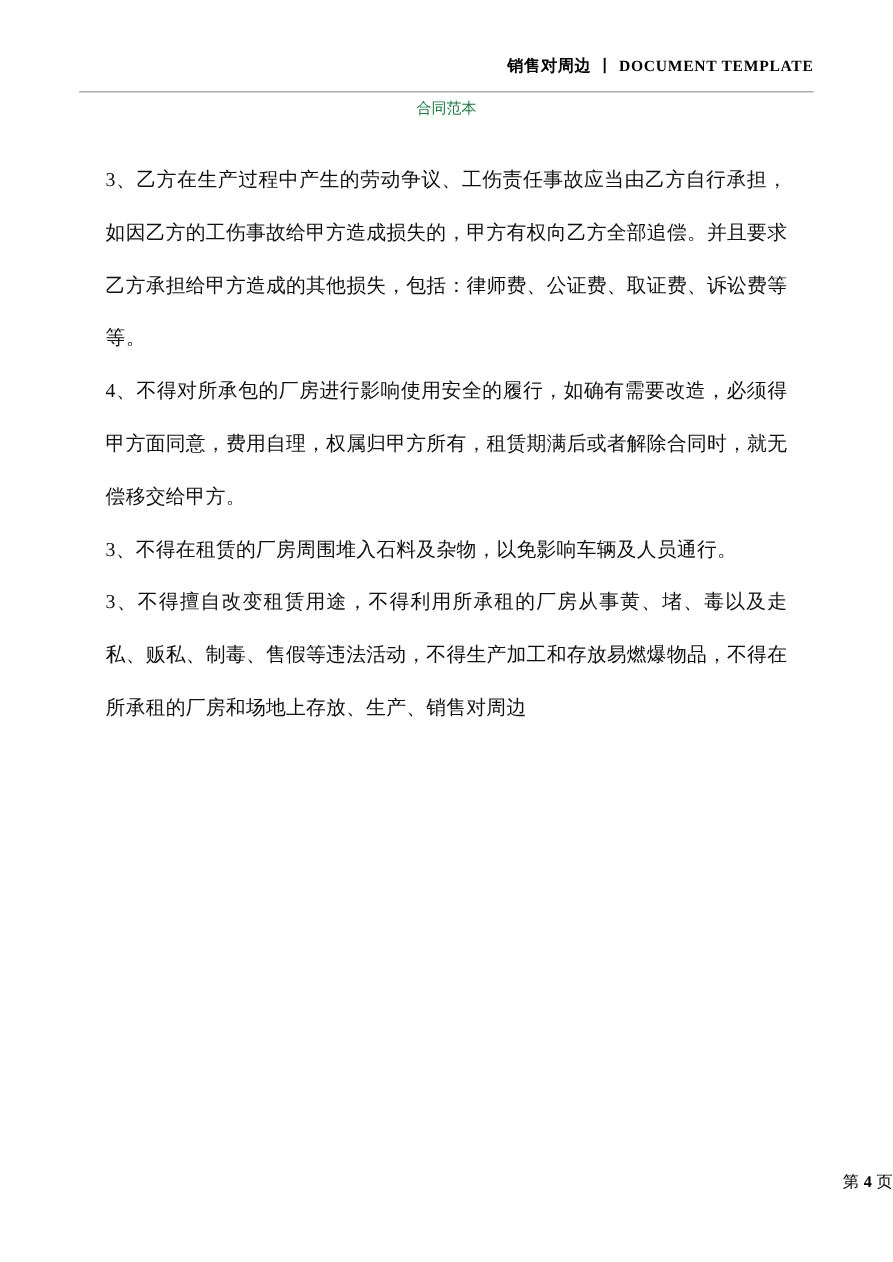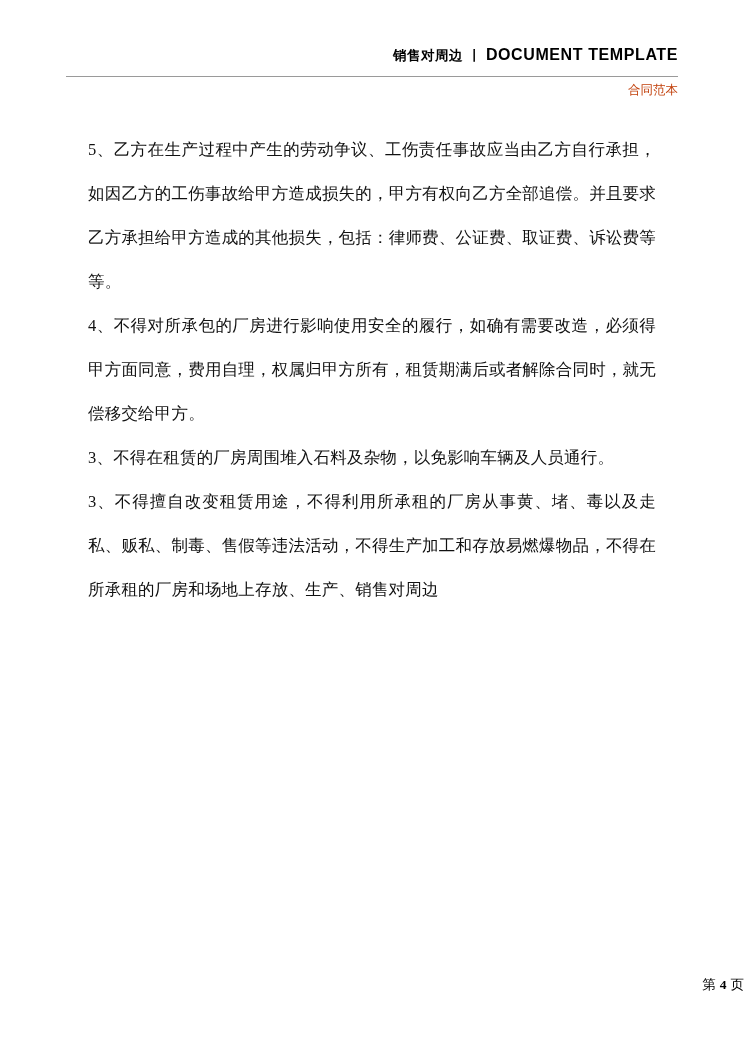--- a/index.html
+++ b/index.html
@@ -39,42 +39,42 @@
     color: #000;
     display: inline-block;
   }
   .header-sep {
     display: inline-block;
     padding: 0 5px;
     font-size: 13px;
     font-weight: bold;
   }
   .header-en {
-    font-family: Liberation Sans, sans-serif;
-    font-size: 16px;
+    font-family: Liberation Serif, serif;
+    font-size: 13px;
     font-weight: bold;
     letter-spacing: 0.6px;
   }
   .header-rule {
     position: absolute;
     top: 76px;
     left: 66px;
     right: 66px;
     border-top: 1px solid #9a9a9a;
     height: 0;
   }
   .subheader {
     position: absolute;
     top: 82px;
     left: 66px;
     right: 66px;
-    text-align: right;
+    text-align: center;
     font-size: 12.5px;
     font-family: "Liberation Serif", "DejaVu Serif", serif;
-    color: #c2410c;
+    color: #15803d;
   }
 
   
   .content {
     position: absolute;
     top: 128px;
     left: 88px;
     width: 568px;
   }
   .para {
@@ -113,21 +113,21 @@
 
   <div class="header">
     <span class="header-title">销售对周边</span><span class="header-sep">丨</span><span class="header-en">DOCUMENT TEMPLATE</span>
   </div>
 
   <div class="header-rule"></div>
 
   <div class="subheader">合同范本</div>
 
   <div class="content">
-    <p class="para">5、乙方在生产过程中产生的劳动争议、工伤责任事故应当由乙方自行承担，如因乙方的工伤事故给甲方造成损失的，甲方有权向乙方全部追偿。并且要求乙方承担给甲方造成的其他损失，包括：律师费、公证费、取证费、诉讼费等等。</p>
+    <p class="para">3、乙方在生产过程中产生的劳动争议、工伤责任事故应当由乙方自行承担，如因乙方的工伤事故给甲方造成损失的，甲方有权向乙方全部追偿。并且要求乙方承担给甲方造成的其他损失，包括：律师费、公证费、取证费、诉讼费等等。</p>
     <p class="para">4、不得对所承包的厂房进行影响使用安全的履行，如确有需要改造，必须得甲方面同意，费用自理，权属归甲方所有，租赁期满后或者解除合同时，就无偿移交给甲方。</p>
     <p class="para">3、不得在租赁的厂房周围堆入石料及杂物，以免影响车辆及人员通行。</p>
     <p class="para">3、不得擅自改变租赁用途，不得利用所承租的厂房从事黄、堵、毒以及走私、贩私、制毒、售假等违法活动，不得生产加工和存放易燃爆物品，不得在所承租的厂房和场地上存放、生产、销售对周边</p>
   </div>
 
   <div class="footer">
     <span>第</span><span class="pg">4</span><span>页</span>
   </div>
 
 </div>

